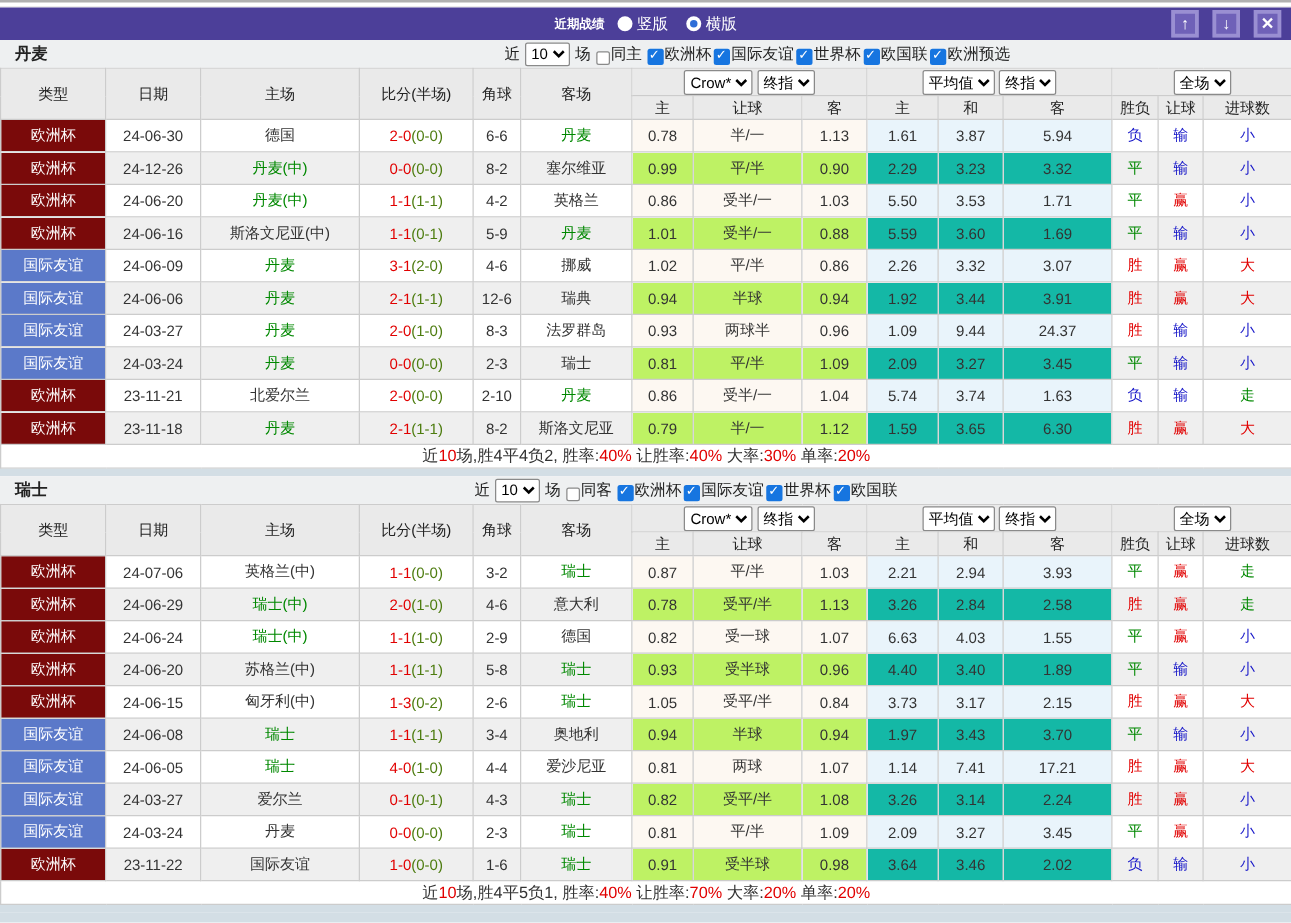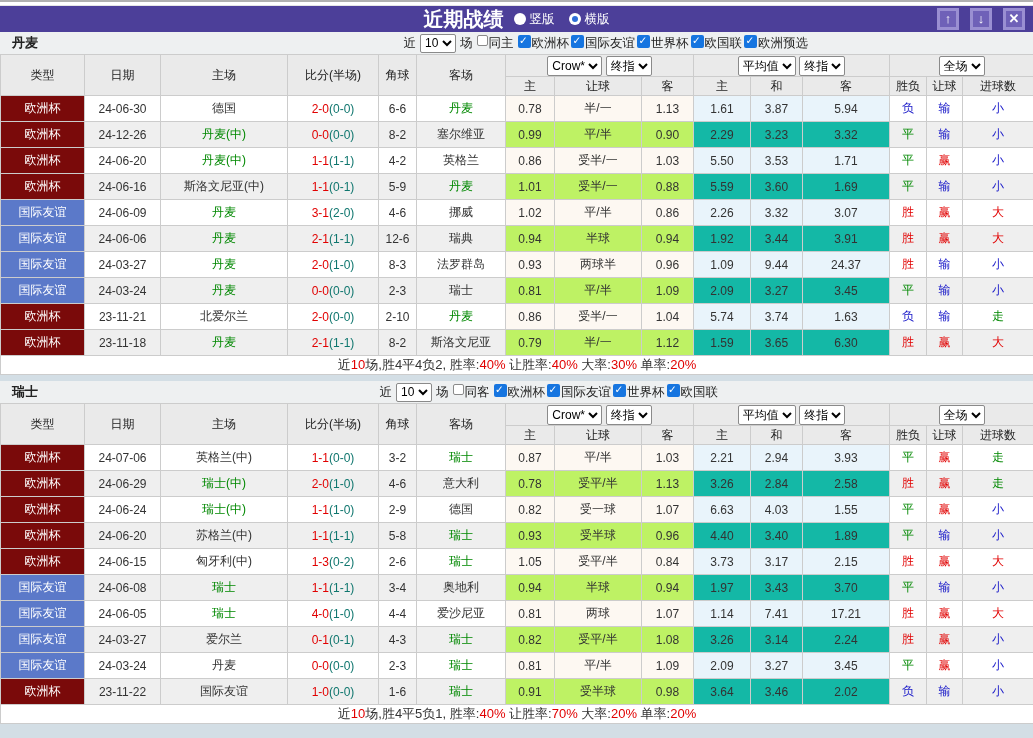--- a/index.html
+++ b/index.html
@@ -8,39 +8,39 @@
     --friendly-badge:#5b79c9;
     --win-red:#e10000;
     --draw-green:#008800;
     --lose-blue:#1515c8;
   }
   *{box-sizing:border-box;}
   body{margin:0;background:#d3dee5;font-family:"Liberation Sans","DejaVu Sans",sans-serif;}
   .page{width:1033px;background:#fff;}
   .top-strip{height:6px;background:#fff;border-top:2px solid #b0b0b0;border-bottom:1px solid #e5e5e5;}
   .titlebar{height:26px;background:var(--accent-purple);position:relative;display:flex;align-items:center;justify-content:center;color:#fff;}
-  .titlebar .title{font-size:20px;font-weight:bold;margin-right:10px;}
+  .titlebar .title{font-size:10px;font-weight:bold;margin-right:10px;}
   .radio-group{display:flex;align-items:center;gap:14px;font-size:12.5px;}
   .radio-item{display:flex;align-items:center;gap:4px;cursor:pointer;}
   .radio{width:12px;height:12px;border-radius:50%;background:#fff;display:inline-block;position:relative;}
   .radio.dotted::after{content:"";position:absolute;left:3px;top:3px;width:6px;height:6px;border-radius:50%;background:#2e6ed8;}
   .win-buttons{position:absolute;right:8px;top:2px;display:flex;gap:11px;}
   .wbtn{width:22px;height:22px;background:#6f61b8;border:3px solid #9a8fd2;color:#fff;font-size:13px;font-weight:bold;line-height:16px;text-align:center;cursor:pointer;padding:0;}
   
   .filter-bar{height:22px;background:#eef0f1;position:relative;display:flex;align-items:center;font-size:13px;color:#222;}
   .team-name{font-weight:bold;font-size:13px;padding-left:12px;}
   .filter-controls{position:absolute;top:0;height:100%;display:flex;align-items:center;gap:4px;font-size:12.5px;}
   .sec0 .filter-controls{right:225px;}
   .sec1 .filter-controls{right:315px;}
   .near-select{height:19px;font-size:12px;border:1px solid #8a8a8a;background:#fff;border-radius:2px;}
   .cb{display:inline-block;vertical-align:-2px;}
   .cb.on{width:13px;height:13px;background:#1675e0;border-radius:2px;position:relative;}
   .cb.on::after{content:"\2713";position:absolute;left:1.5px;top:-0.5px;color:#fff;font-size:10.5px;font-weight:bold;}
   .cb.off{width:11px;height:11px;background:#fff;border:1px solid #8a8a8a;border-radius:2px;}
-  .lg-label{display:flex;align-items:flex-start;gap:1px;cursor:pointer;}
+  .lg-label{display:flex;align-items:flex-end;gap:1px;cursor:pointer;}
   .leagues{display:flex;align-items:center;gap:2px;}
   
   table{border-collapse:collapse;table-layout:fixed;width:1033px;font-size:12px;color:#333;border-radius:15px;}
   th,td{border:1px solid #ccc;text-align:center;overflow:hidden;white-space:nowrap;padding:0;}
   thead th{background:#eaeaea;font-weight:normal;color:#222;}
   thead tr.h1 th{height:22px;}
   thead tr.h2 th{height:19px;}
   .hdr-select{height:20px;font-size:12px;border:1px solid #8a8a8a;background:#fff;border-radius:2px;}
   .dd-cell{background:#eaeaea;}
   tbody td{height:26px;}
@@ -50,21 +50,21 @@
   tr.even td.odds{background:#bef264;}
   tr.odd td.avg{background:#e9f4fb;}
   tr.even td.avg{background:#14b8a6;}
   td.badge{color:#fff;font-size:12px;}
   td.badge.euro{background:var(--euro-badge) !important;}
   td.badge.friendly{background:var(--friendly-badge) !important;}
   .t-r{color:var(--win-red);}
   .t-g{color:var(--draw-green);}
   .t-b{color:var(--lose-blue);}
   .t-k{color:#333;}
-  td .ht{color:#0f766e;}
+  td .ht{color:#4d7c0f;}
   tfoot td{height:16px;background:#fff;font-size:13px;color:#333;}
   .gap-strip{height:6px;background:#d3dee5;}
   .bottom-strip{height:6px;background:#d3dee5;}
 </style>
 </head>
 <body>
 
 <div class="page">
   <div class="top-strip"></div>
 

